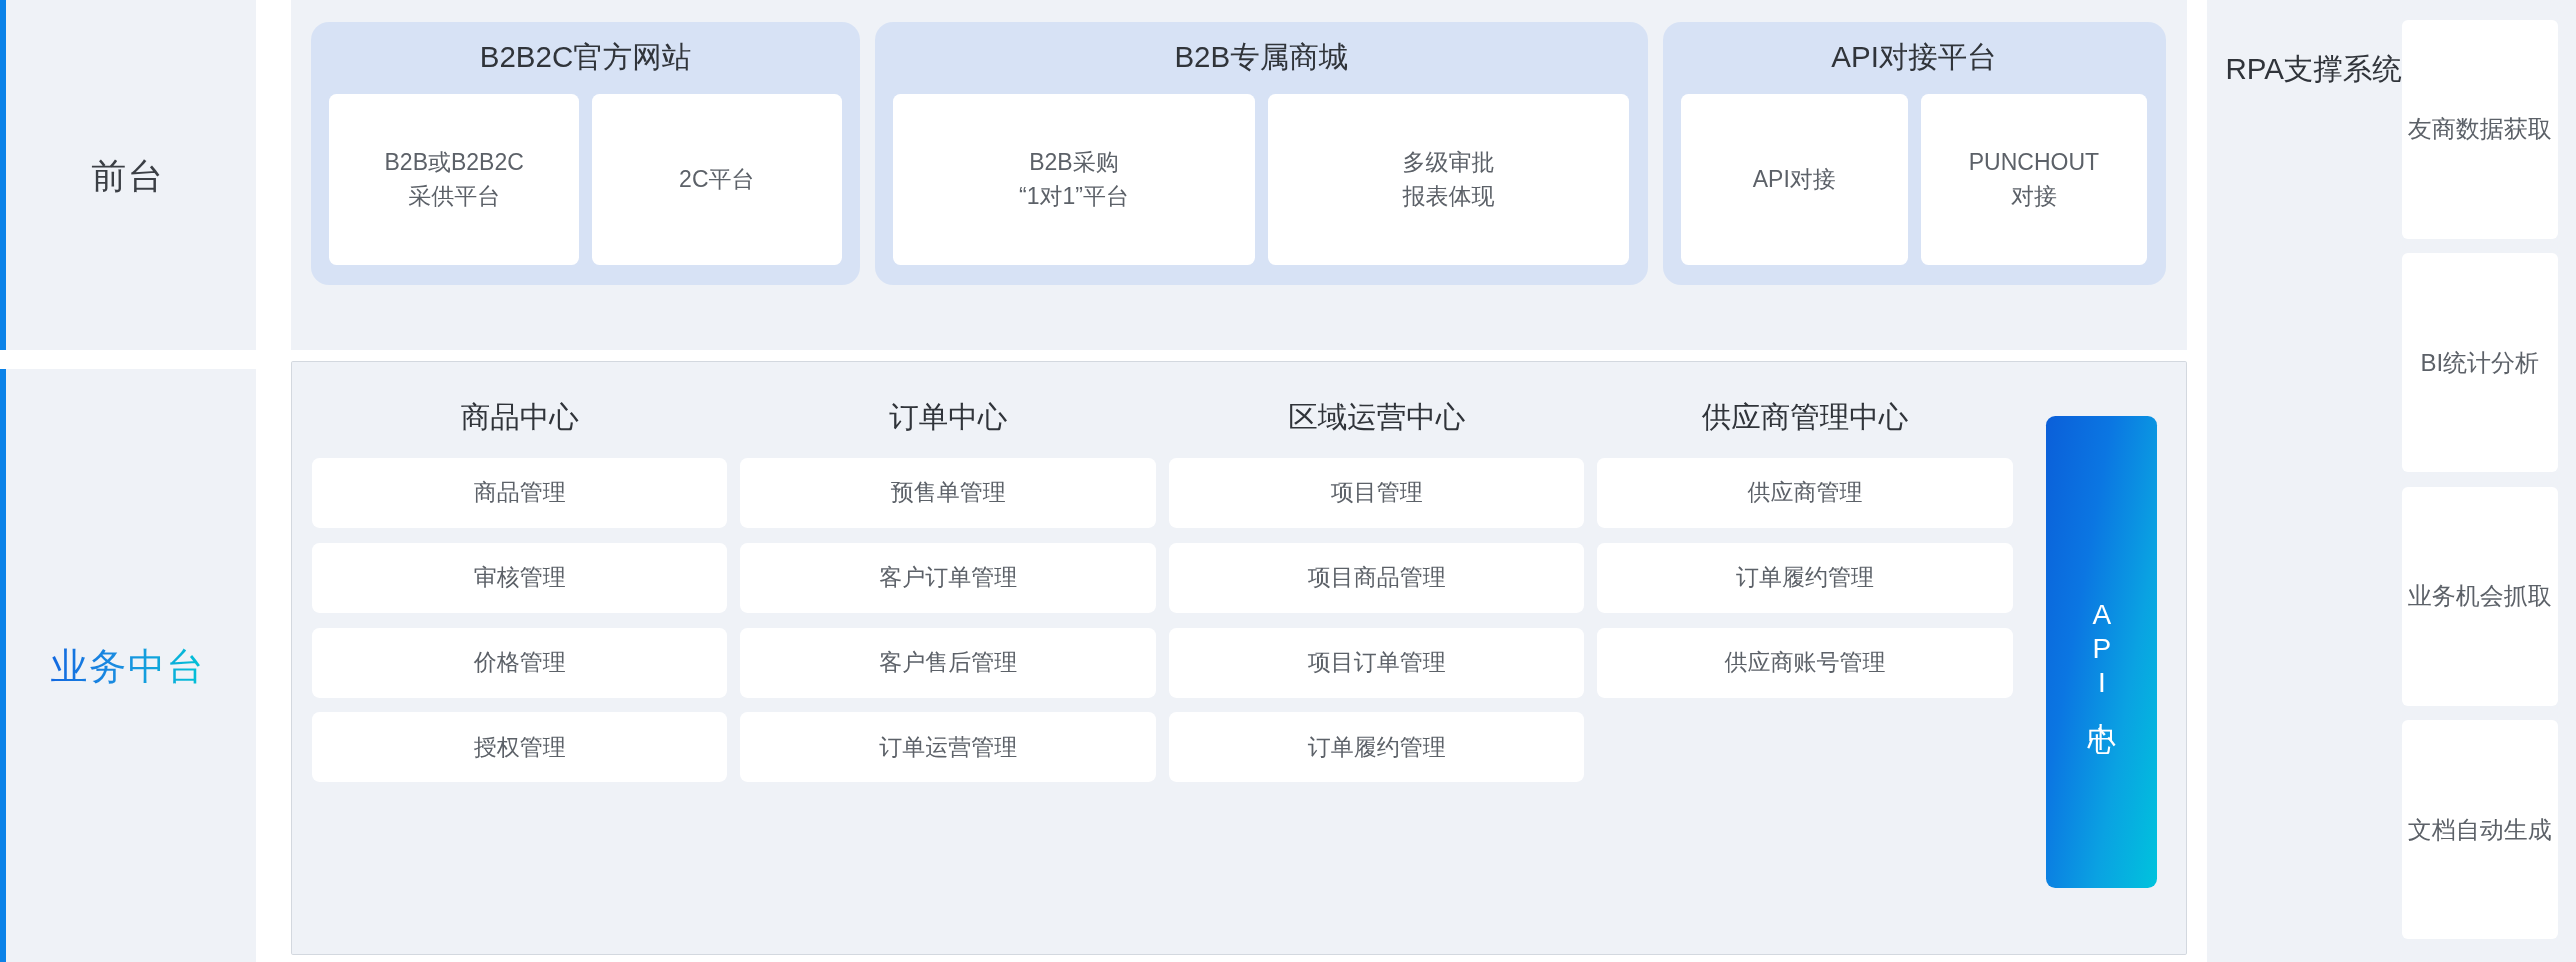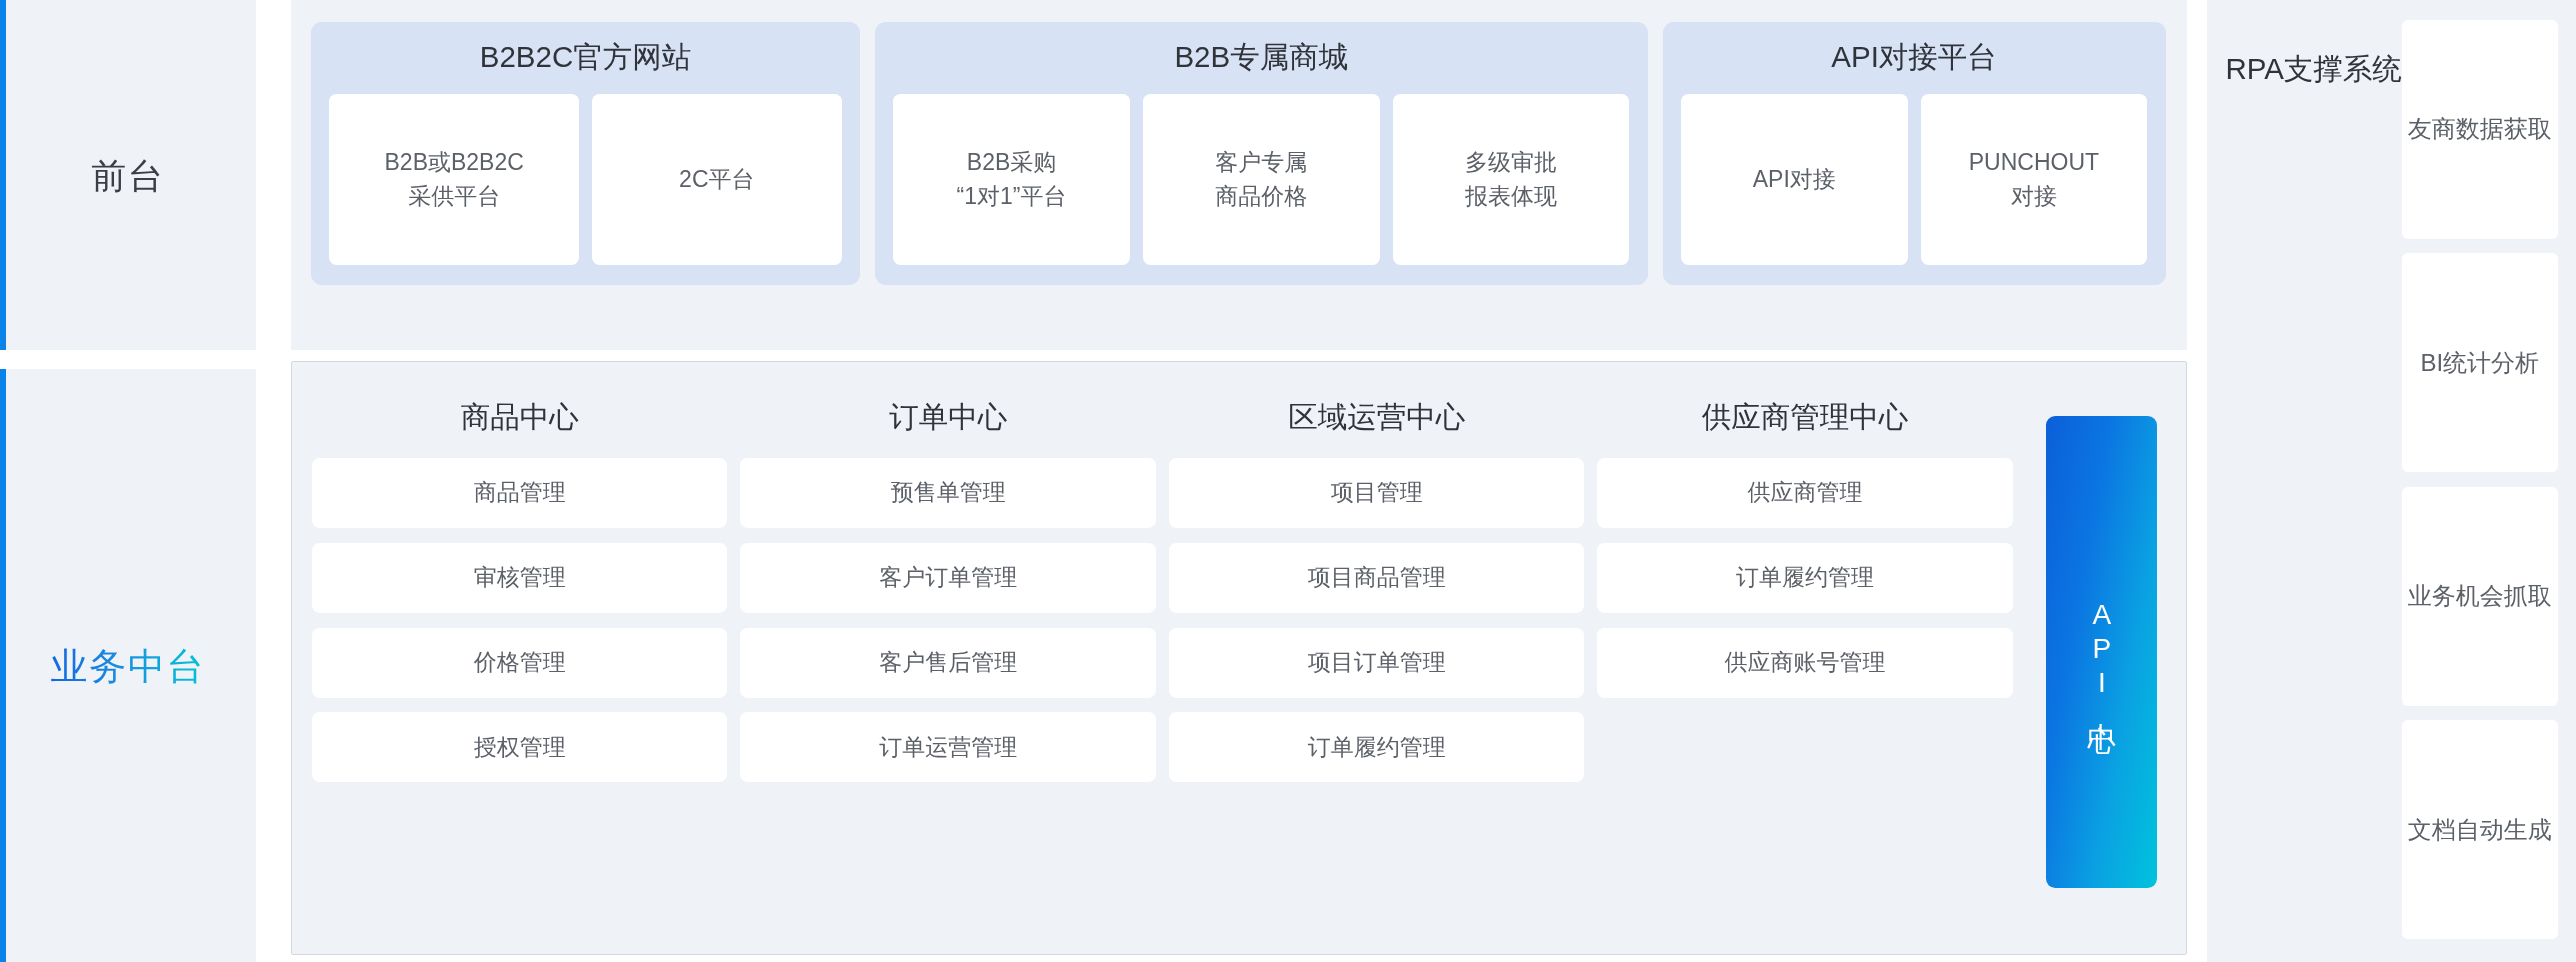--- a/index.html
+++ b/index.html
@@ -63,21 +63,21 @@
     height: 350px;
     background: #eff2f7;
     display: flex;
     align-items: flex-start;
     padding: 22px 20px;
     gap: 14.8px;
   }
 
   .fs-group {
     background: #d7e2f5;
-    border-radius: 11px;
+    border-radius: 18px;
     padding: 16.6px 18.4px 20px 18.4px;
     display: flex;
     flex-direction: column;
   }
   #fs-group-0 { width: 549px; }
   #fs-group-1 { width: 773px; }
   #fs-group-2 { width: 503px; }
 
   .fs-group-title {
     font-size: 29.5px;
@@ -244,21 +244,20 @@
       <div class="fs-cards">
         <div class="fs-card">B2B或B2B2C<br>采供平台</div>
         <div class="fs-card">2C平台</div>
       </div>
     </div>
 
     <div class="fs-group" id="fs-group-1">
       <div class="fs-group-title">B2B专属商城</div>
       <div class="fs-cards">
         <div class="fs-card">B2B采购<br>“1对1”平台</div>
-        <div class="fs-card">客户专属<br>商品价格</div>
         <div class="fs-card">多级审批<br>报表体现</div>
       </div>
     </div>
 
     <div class="fs-group" id="fs-group-2">
       <div class="fs-group-title">API对接平台</div>
       <div class="fs-cards">
         <div class="fs-card">API对接</div>
         <div class="fs-card">PUNCHOUT<br>对接</div>
       </div>

